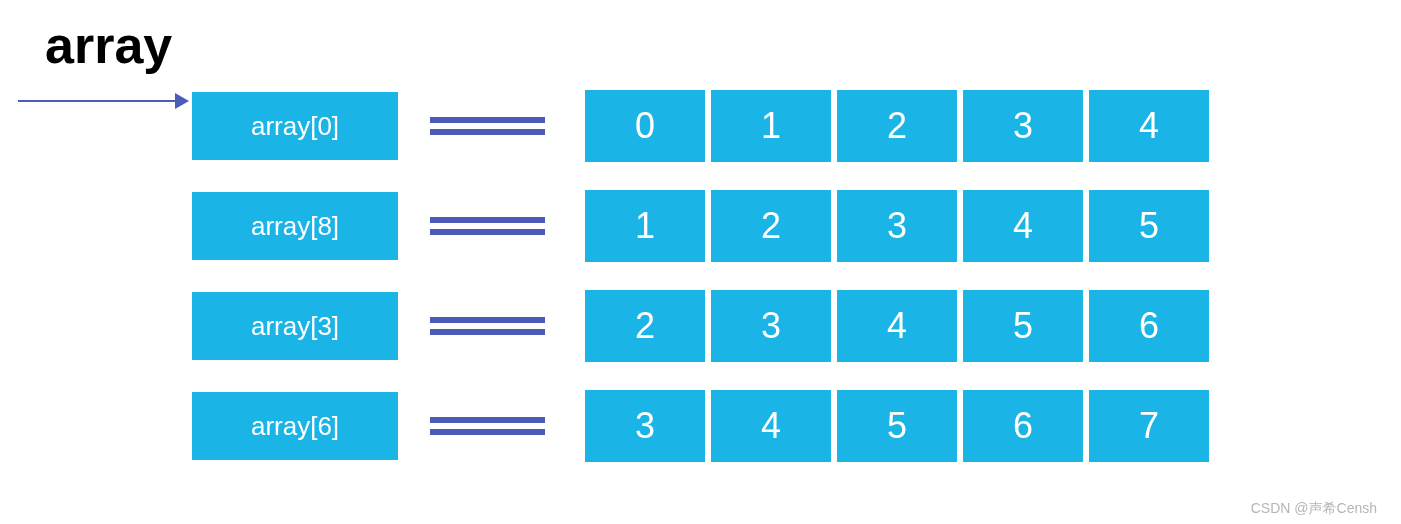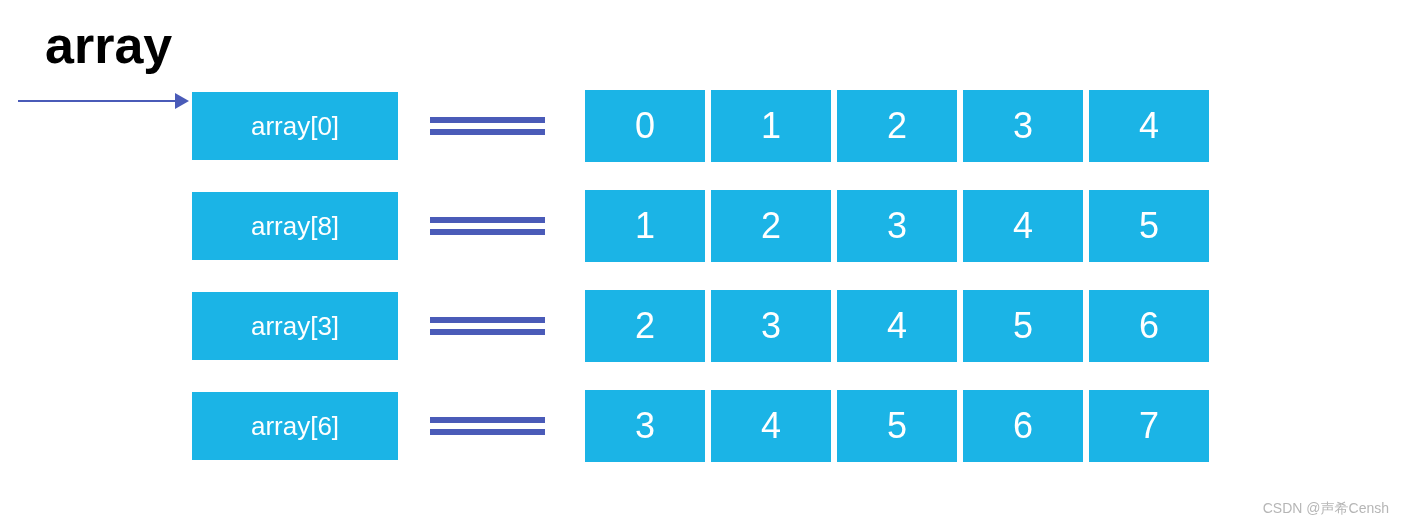--- a/index.html
+++ b/index.html
@@ -74,21 +74,21 @@
       background: #1bb4e6;
       color: #fff;
       font-size: 36px;
       display: flex;
       align-items: center;
       justify-content: center;
     }
     .watermark {
       position: absolute;
       bottom: 6px;
-      right: 12px;
+      right: 24px;
       font-size: 14px;
       color: rgba(120,120,120,0.55);
     }
   </style>
 </head>
 <body>
 
 <div class="title">array</div>
 <div class="arrow-line"></div>
 <div class="arrow-head"></div>

